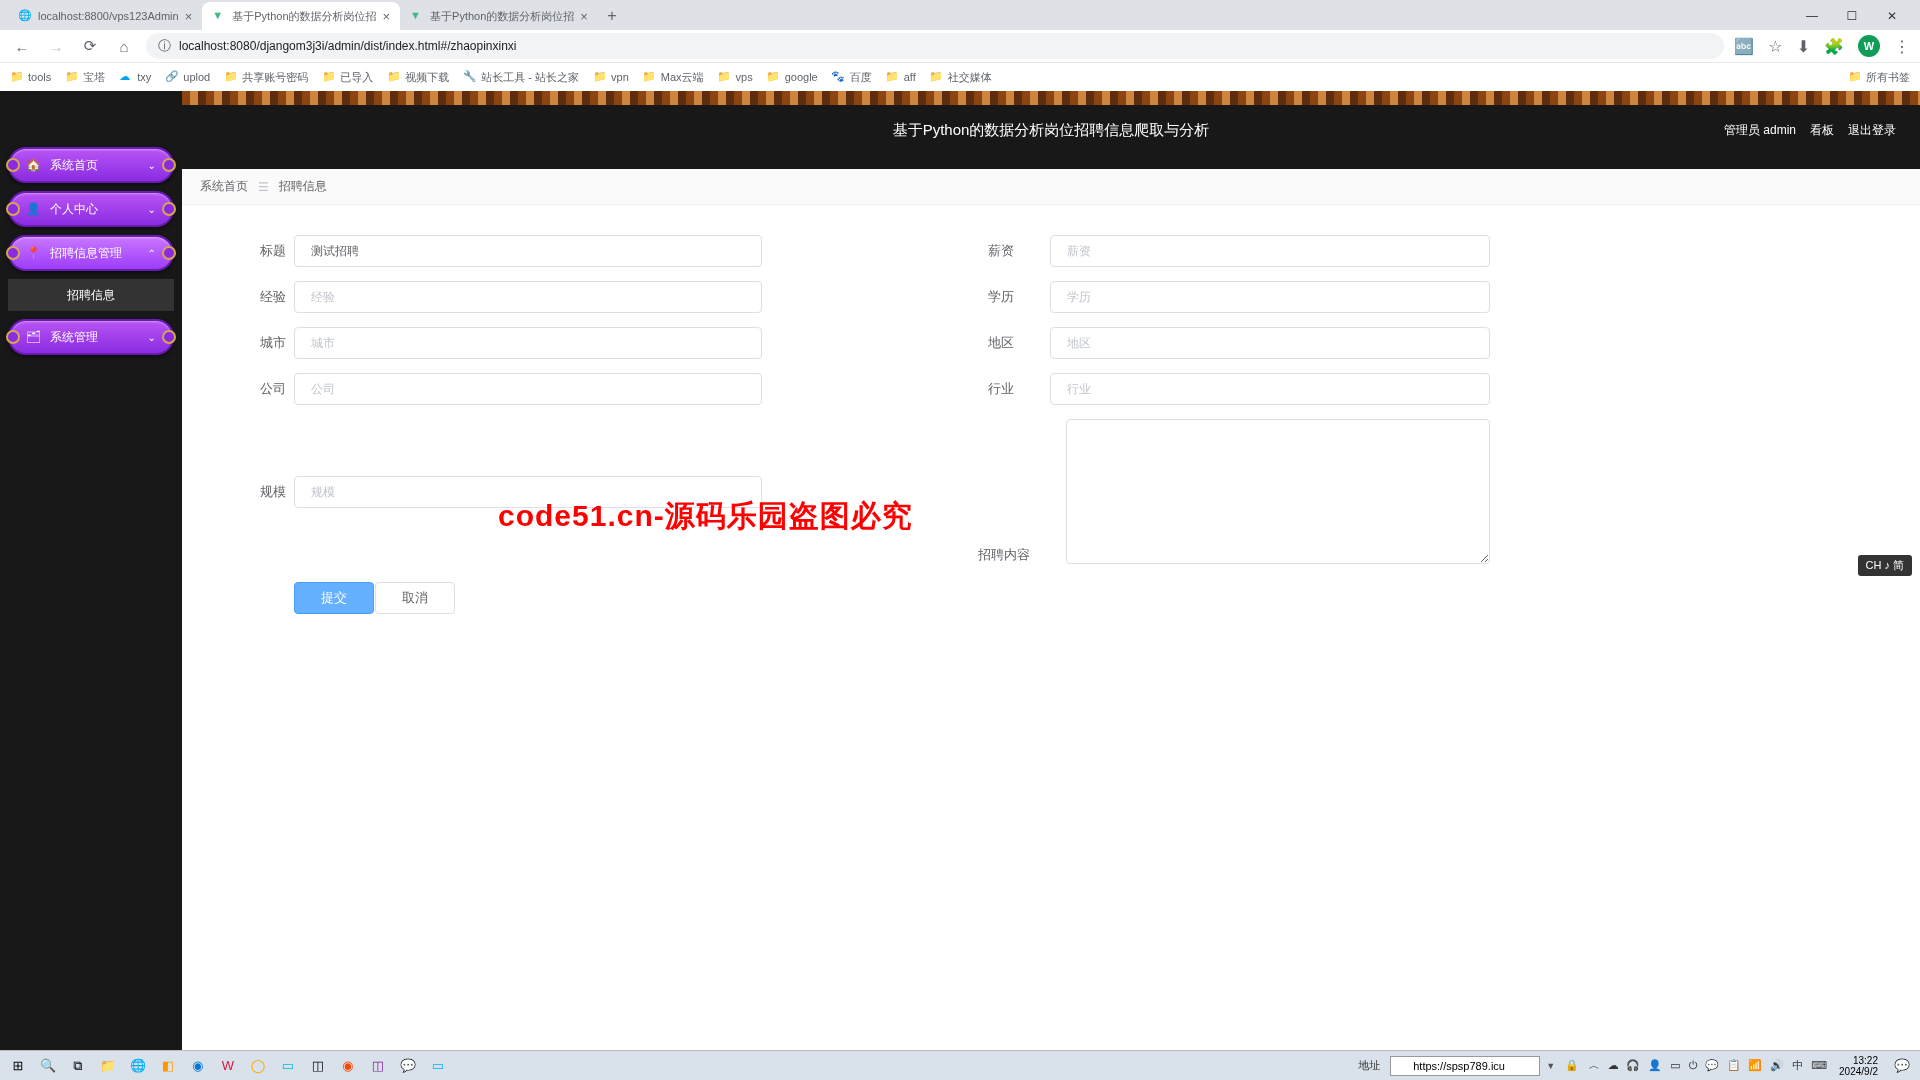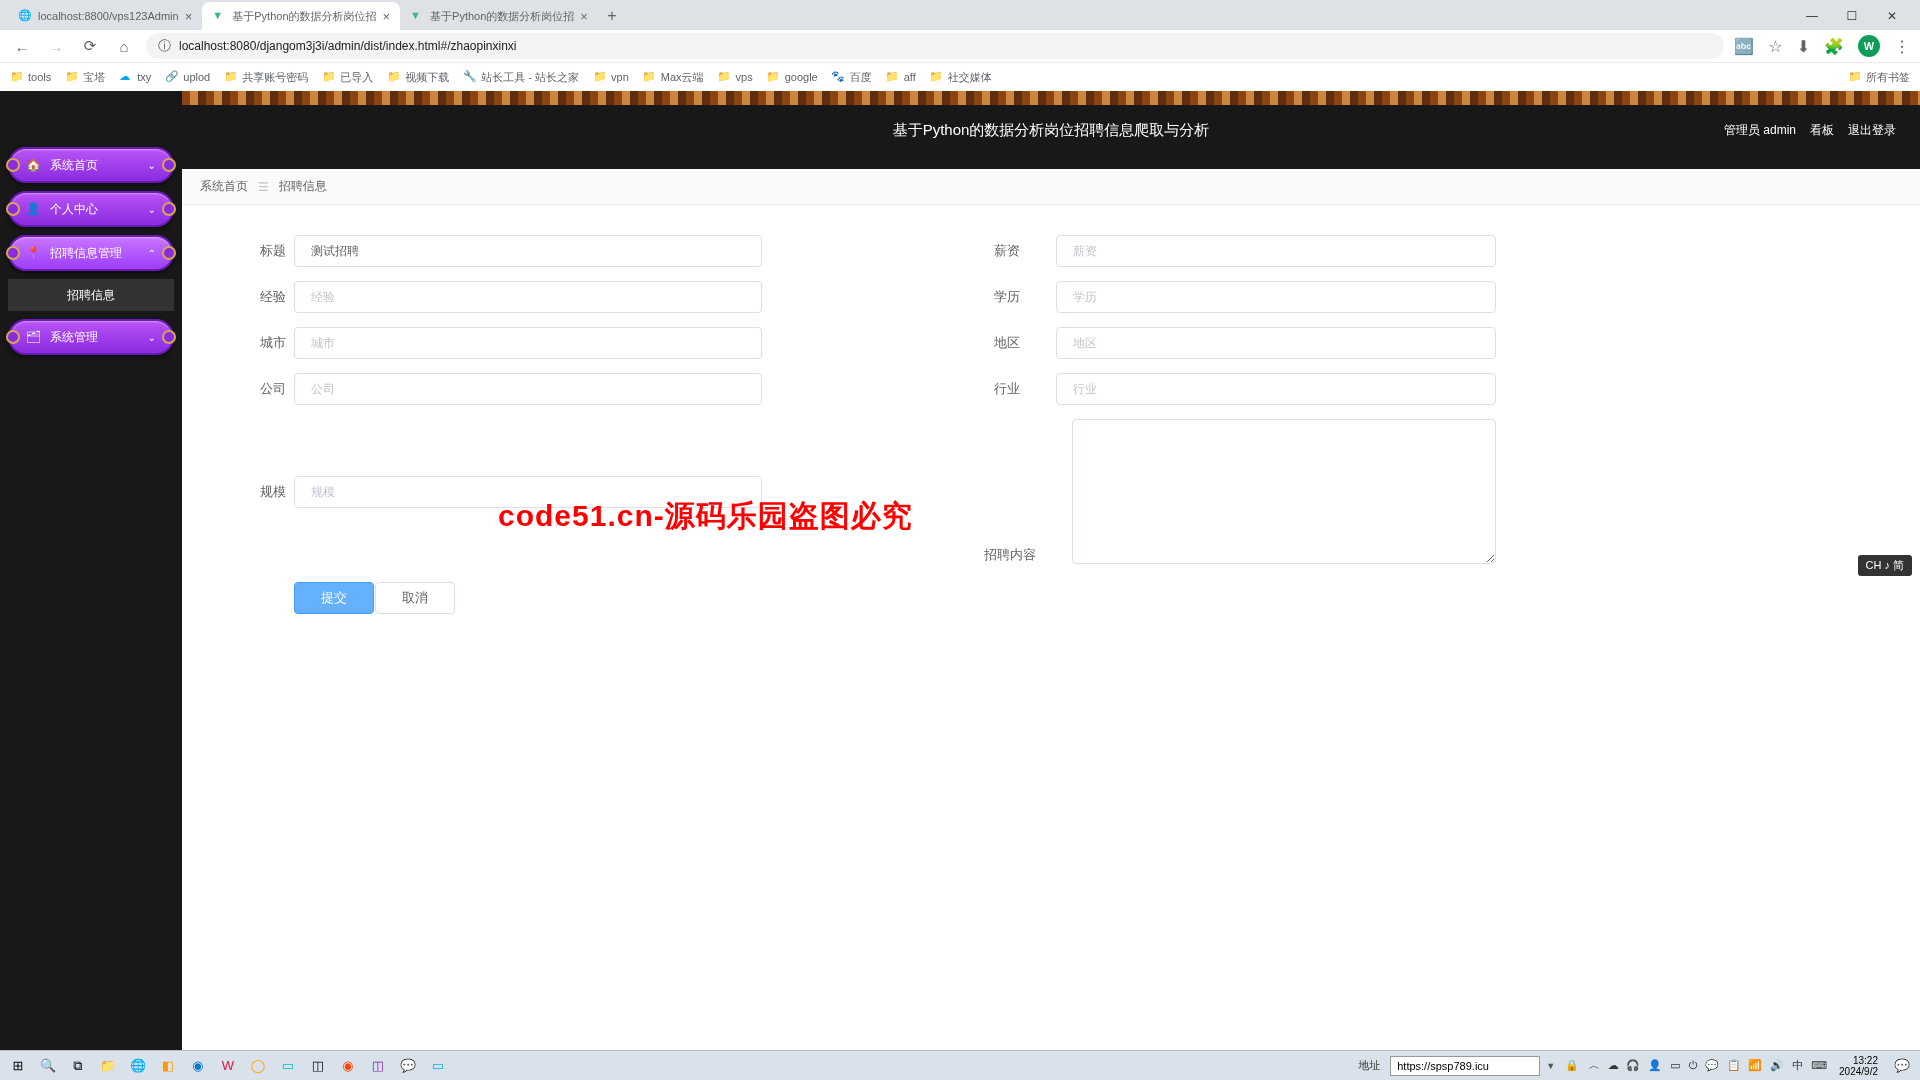--- a/index.html
+++ b/index.html
@@ -53,33 +53,33 @@
 
 .breadcrumb { height: 36px; background: #fafafa; border-bottom: 1px solid #eee; display: flex; align-items: center; padding: 0 18px; font-size: 12px; color: #606266; gap: 10px; }
 .breadcrumb .sep { color: #c0c4cc; }
 
 .form-area { padding: 30px 60px; display: flex; flex-wrap: wrap; column-gap: 200px; row-gap: 14px; position: relative; }
 .form-row { display: flex; align-items: center; gap: 8px; width: 520px; }
 .form-row label { width: 44px; text-align: right; font-size: 13px; color: #606266; }
 .form-row input, .form-row textarea { flex: 1; height: 32px; border: 1px solid #dcdfe6; border-radius: 4px; padding: 0 16px; font-size: 12px; color: #606266; outline: none; }
 .form-row input::placeholder, .form-row textarea::placeholder { color: #c0c4cc; }
 .form-row textarea { height: 145px; padding: 8px 10px; resize: both; }
-.form-row.right { margin-left: 14px; gap: 36px; }
+.form-row.right { margin-left: 8px; gap: 36px; }
 
 .btn-row { width: 100%; padding-left: 52px; margin-top: 4px; display: flex; gap: 1px; }
 .btn { height: 32px; padding: 0 26px; border-radius: 4px; font-size: 13px; cursor: pointer; border: 1px solid transparent; }
 .btn-primary { background: #66b1ff; color: #fff; border-color: #409eff; }
 .btn-default { background: #fff; color: #606266; border-color: #dcdfe6; }
 
 
 .taskbar { height: 30px; background: #d9e2ea; display: flex; align-items: center; padding: 0 6px; gap: 6px; border-top: 1px solid #bbb; }
 .tb-icon { width: 24px; height: 24px; display: flex; align-items: center; justify-content: center; cursor: pointer; font-size: 13px; }
 .tb-spacer { flex: 1; }
 .tb-url-label { font-size: 11px; color: #333; margin-right: 4px; }
-.tb-url-input { width: 150px; height: 20px; border: 1px solid #999; font-size: 11px; padding: 0 6px; background: #fff; }
+.tb-url-input { width: 150px; height: 20px; border: 1px solid #999; font-size: 11px; padding: 0 22px; background: #fff; }
 .tb-tray { display: flex; gap: 8px; align-items: center; font-size: 11px; color: #333; }
 .tb-clock { display: flex; flex-direction: column; align-items: flex-end; font-size: 10px; line-height: 1.1; padding: 0 6px; }
 
 
 .ime-badge { position: fixed; right: 8px; top: 555px; background: #333; color: #fff; font-size: 11px; padding: 3px 8px; border-radius: 3px; z-index: 100; }
 </style>
 </head>
 <body>
 
 <div class="browser-chrome">

